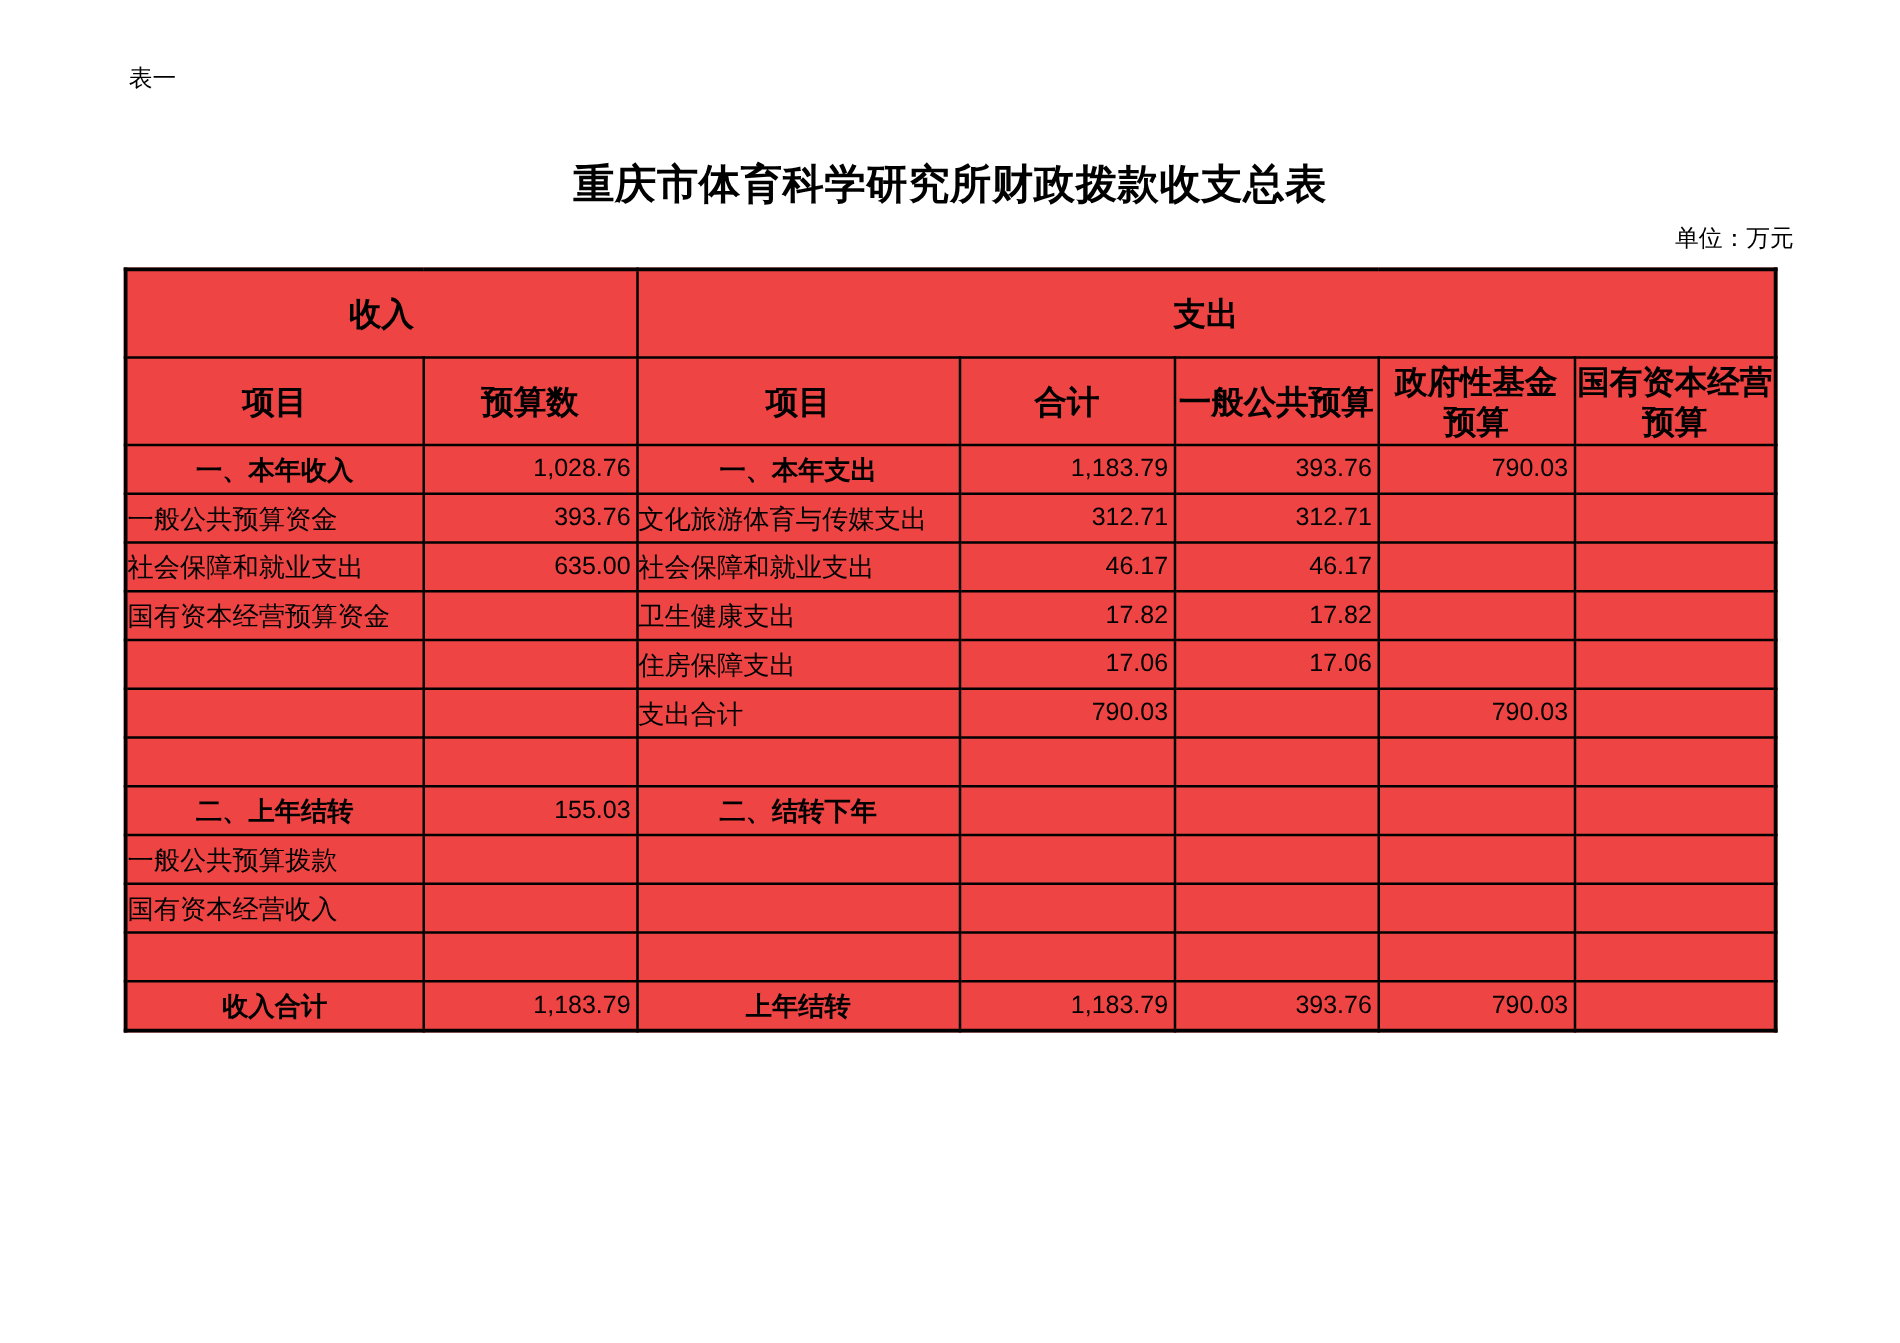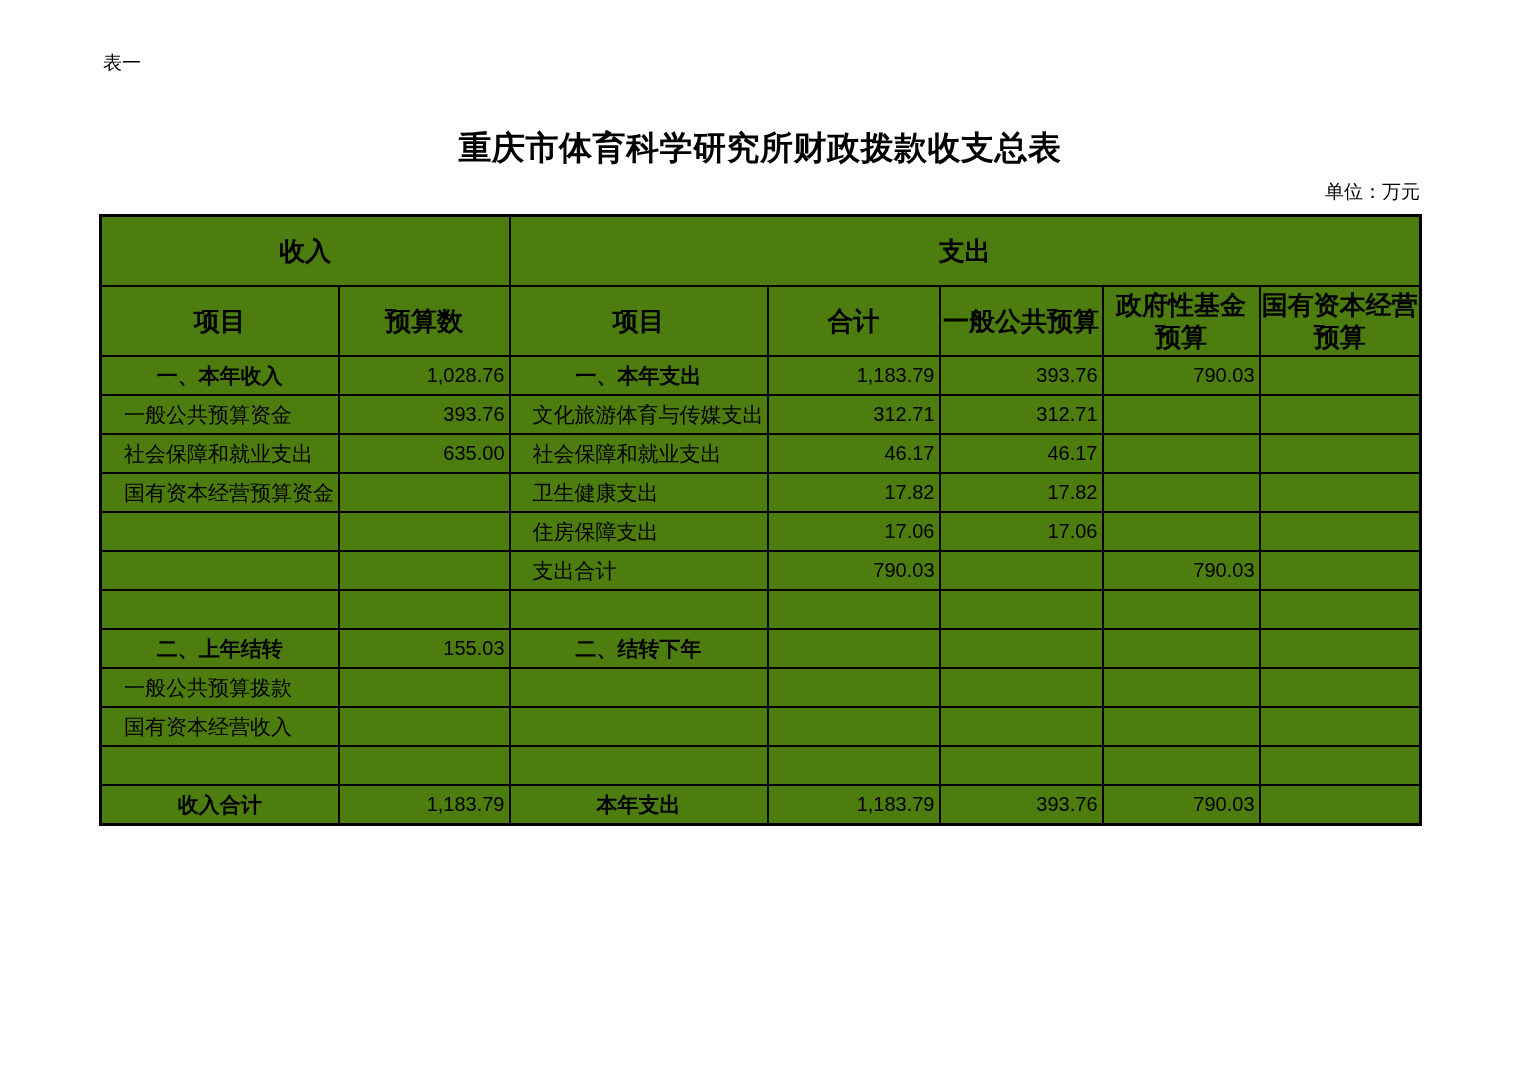--- a/index.html
+++ b/index.html
@@ -32,34 +32,34 @@
     text-align: center;
     font-size: 33px;
     line-height: 40px;
     font-weight: 700;
     font-family: "Liberation Serif", "DejaVu Serif", serif;
     letter-spacing: 0.5px;
   }
   .unit-note {
     position: absolute;
     top: 180px;
-    right: 100px;
+    right: 85px;
     font-size: 19px;
     line-height: 24px;
     font-family: "Liberation Serif", "DejaVu Serif", serif;
   }
   table.budget-table {
     position: absolute;
     left: 99px;
     top: 214px;
     width: 1320px;
     border-collapse: collapse;
     table-layout: fixed;
     border: 3px solid #000;
-    background: #4d7c0f;
+    background: #ef4444;
   }
   .budget-table th, .budget-table td {
     border: 2px solid #000;
     overflow: hidden;
     word-break: break-all;
     padding: 0;
     vertical-align: middle;
   }
   tr.group-row th {
     height: 68px;
@@ -76,21 +76,21 @@
     text-align: center;
     line-height: 1.25;
   }
   .budget-table tbody td {
     height: 37px;
     white-space: nowrap;
   }
   
   .budget-table td.col-0, .budget-table td.col-2 {
     text-align: left;
-    padding-left: 22px;
+    padding-left: 0;
     font-family: "Liberation Serif", "DejaVu Serif", serif;
     font-size: 21px;
   }
   
   .budget-table td.col-1, .budget-table td.col-3, .budget-table td.col-4,
   .budget-table td.col-5, .budget-table td.col-6 {
     text-align: right;
     padding-right: 4px;
     font-family: "Liberation Sans", "DejaVu Sans", sans-serif;
     font-size: 20px;
@@ -235,21 +235,21 @@
           <td class="col-1"></td>
           <td class="col-2"></td>
           <td class="col-3"></td>
           <td class="col-4"></td>
           <td class="col-5"></td>
           <td class="col-6"></td>
         </tr>
         <tr class="row-total">
           <td class="col-0">收入合计</td>
           <td class="col-1">1,183.79</td>
-          <td class="col-2">本年支出</td>
+          <td class="col-2">上年结转</td>
           <td class="col-3">1,183.79</td>
           <td class="col-4">393.76</td>
           <td class="col-5">790.03</td>
           <td class="col-6"></td>
         </tr>
       </tbody>
   </table>
 
 </div>
 

